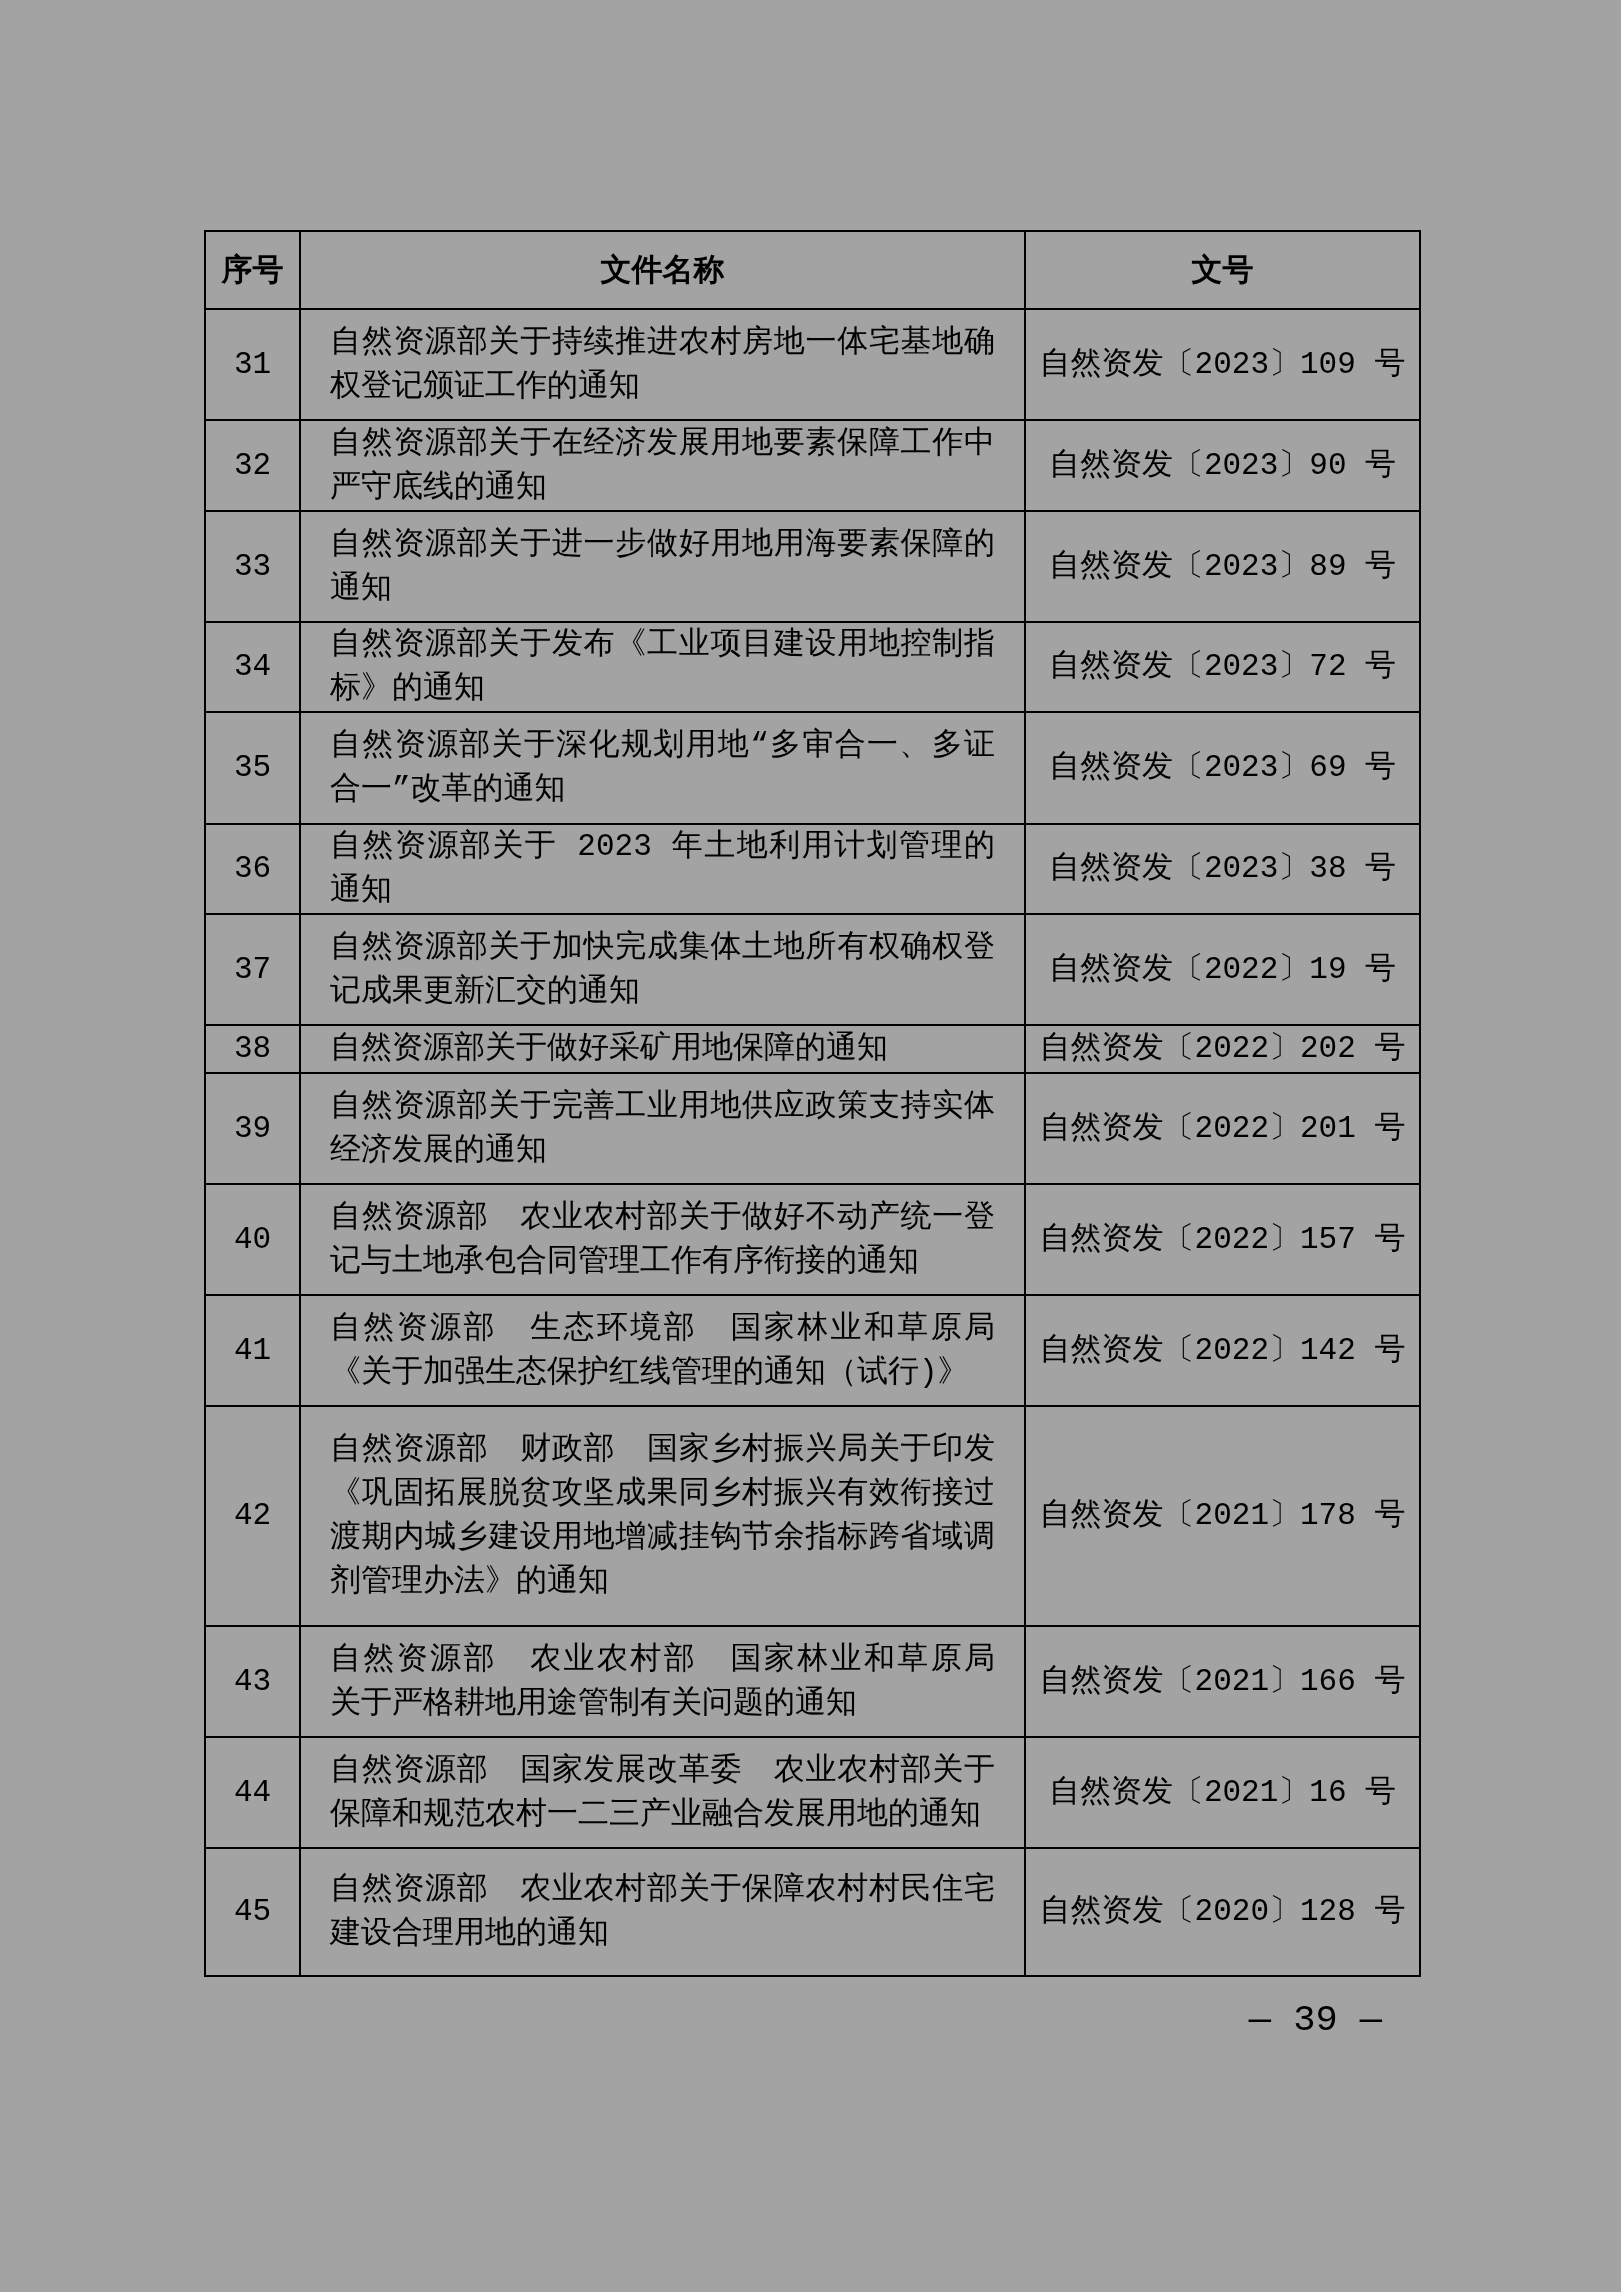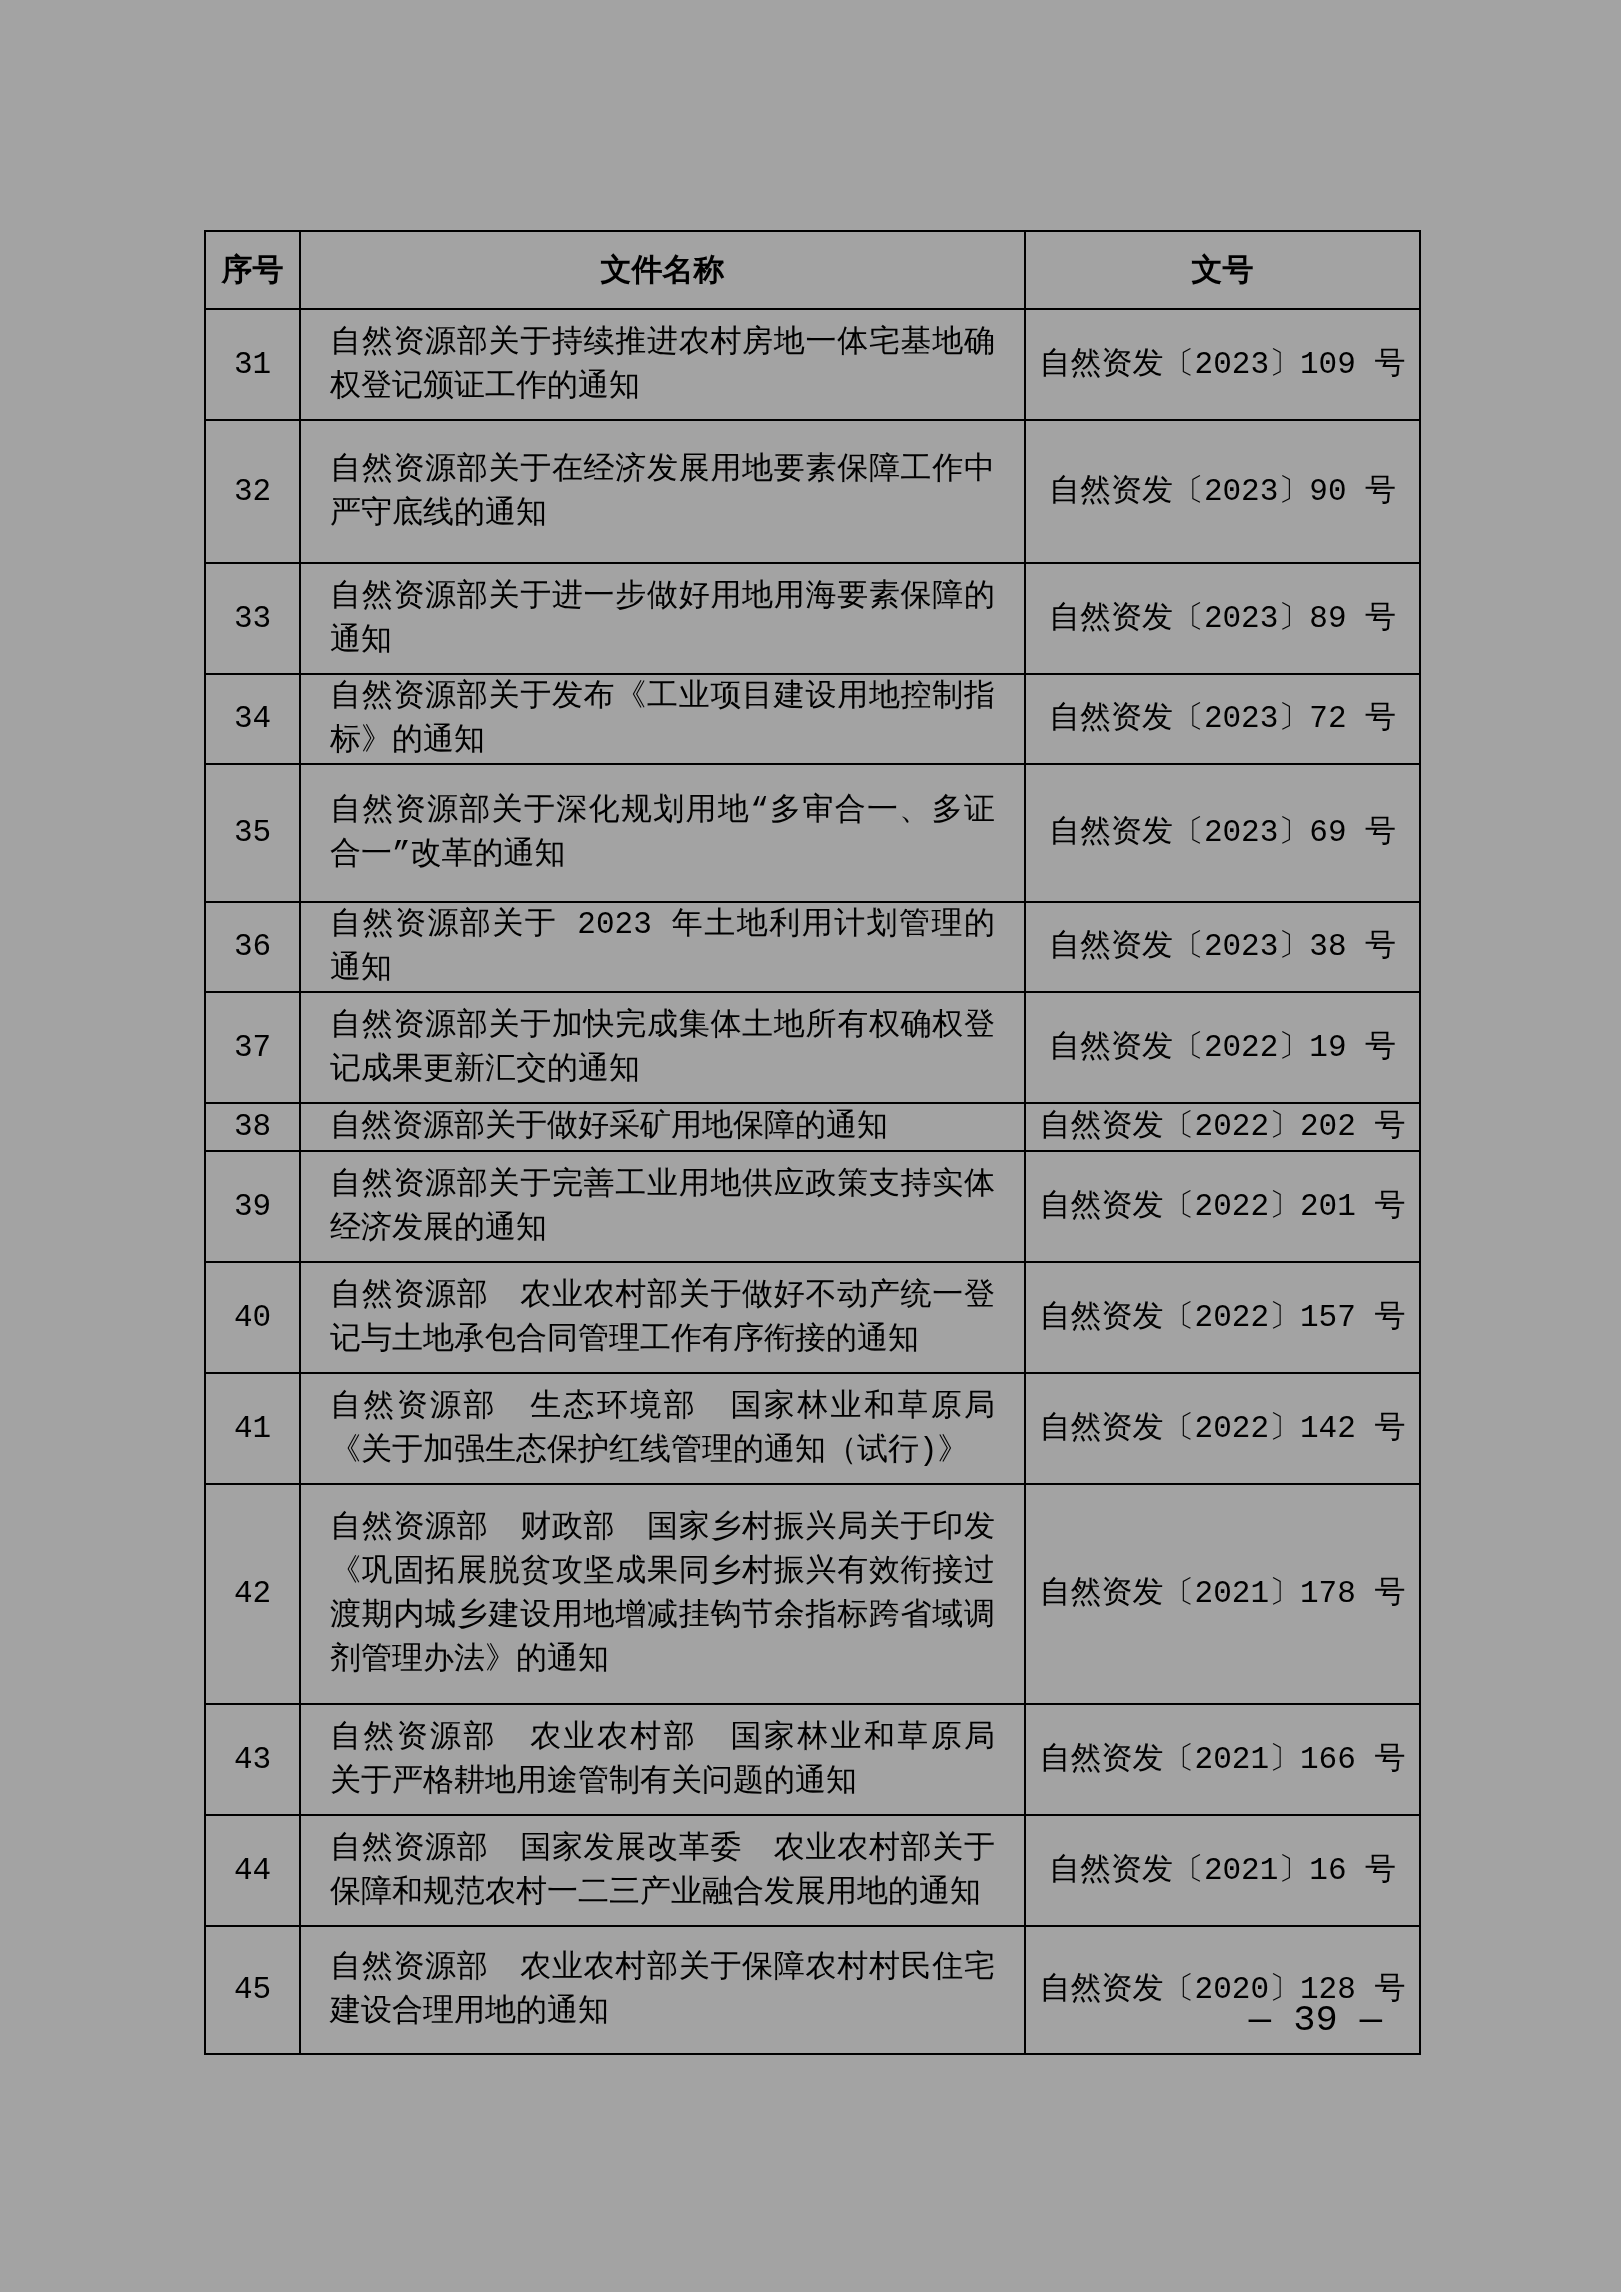--- a/index.html
+++ b/index.html
@@ -71,36 +71,36 @@
         <th class="col-name">文件名称</th>
         <th class="col-number">文号</th>
       </tr>
     </thead>
     <tbody id="table-body">
         <tr style="height: 111px;">
     <td class="col-index">31</td>
     <td class="col-name">自然资源部关于持续推进农村房地一体宅基地确权登记颁证工作的通知</td>
     <td class="col-number">自然资发〔2023〕109 号</td>
   </tr>
-        <tr style="height: 143px;">
+        <tr style="height: 91px;">
     <td class="col-index">32</td>
     <td class="col-name">自然资源部关于在经济发展用地要素保障工作中严守底线的通知</td>
     <td class="col-number">自然资发〔2023〕90 号</td>
   </tr>
         <tr style="height: 111px;">
     <td class="col-index">33</td>
     <td class="col-name">自然资源部关于进一步做好用地用海要素保障的通知</td>
     <td class="col-number">自然资发〔2023〕89 号</td>
   </tr>
         <tr style="height: 83px;">
     <td class="col-index">34</td>
     <td class="col-name">自然资源部关于发布《工业项目建设用地控制指标》的通知</td>
     <td class="col-number">自然资发〔2023〕72 号</td>
   </tr>
-        <tr style="height: 138px;">
+        <tr style="height: 112px;">
     <td class="col-index">35</td>
     <td class="col-name">自然资源部关于深化规划用地“多审合一、多证合一”改革的通知</td>
     <td class="col-number">自然资发〔2023〕69 号</td>
   </tr>
         <tr style="height: 54px;">
     <td class="col-index">36</td>
     <td class="col-name">自然资源部关于 2023 年土地利用计划管理的通知</td>
     <td class="col-number">自然资发〔2023〕38 号</td>
   </tr>
         <tr style="height: 111px;">

